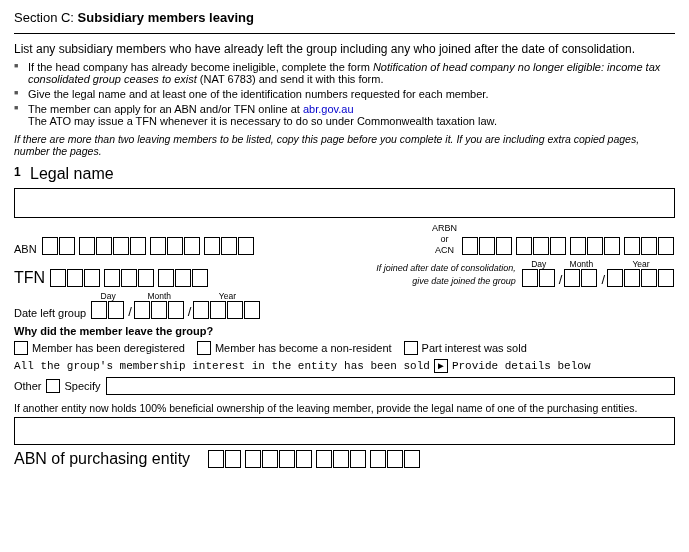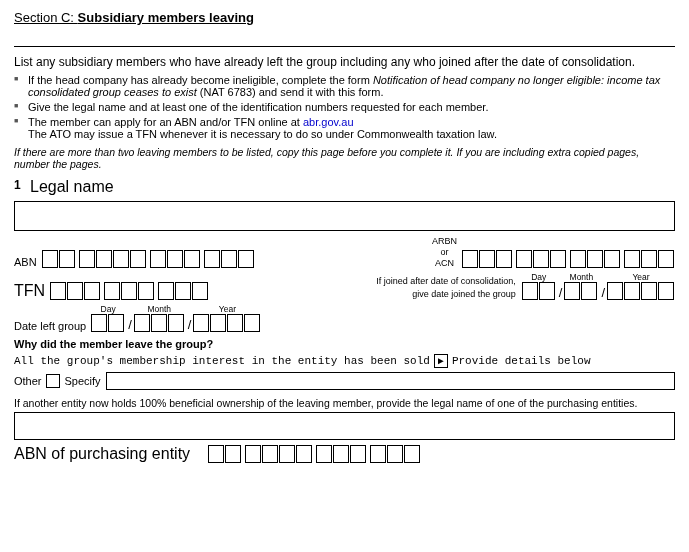--- a/index.html
+++ b/index.html
@@ -9,22 +9,21 @@
       background: #fff;
       color: #000;
       width: 689px;
       min-height: 552px;
       padding: 10px 14px;
     }
     .section-header {
       font-size: 13px;
       margin-bottom: 8px;
       border-bottom: 1px solid #000;
-      padding-bottom: 21px;
-      text-decoration: underline;
+      padding-bottom: 8px;
     }
     .section-header span {
       font-weight: normal;
     }
     .section-header strong {
       font-weight: bold;
     }
     .bullet-list {
       margin: 4px 0 6px 0;
       padding: 0;
@@ -262,21 +261,21 @@
       <div class="cell"></div>
     </div>
     <div class="abn-group" style="margin-right:0;">
       <div class="cell"></div>
       <div class="cell"></div>
       <div class="cell"></div>
     </div>
 
     <div style="margin-left:auto; display:flex; align-items:flex-end;">
       <div style="font-size:9px; text-align:right; margin-right:6px; line-height:1.4;">
-        <span style="white-space:pre-line;">If joined after date of consolidation,
+        <span style="white-space:pre-line;font-style:italic;">If joined after date of consolidation,
 give date joined the group</span>
       </div>
 
       <div style="display:flex;flex-direction:column;align-items:center;margin-right:1px;">
         <span class="col-label">Day</span>
         <div style="display:flex;">
           <div class="cell"></div>
           <div class="cell"></div>
         </div>
       </div>
@@ -331,20 +330,34 @@
         <div class="cell"></div>
         <div class="cell"></div>
         <div class="cell"></div>
         <div class="cell"></div>
       </div>
     </div>
   </div>
 
   <div class="section-subheading">Why did the member leave the group?</div>
 
+  <div class="checkbox-row">
+    <div class="checkbox-item">
+      <div class="checkbox"></div>
+      <span>Member has been deregistered</span>
+    </div>
+    <div class="checkbox-item">
+      <div class="checkbox"></div>
+      <span>Member has become a non-resident</span>
+    </div>
+    <div class="checkbox-item">
+      <div class="checkbox"></div>
+      <span>Part interest was sold</span>
+    </div>
+  </div>
 
   <div style="display:flex; align-items:center; margin-bottom:4px;font-family:Liberation Mono, monospace;">
     <span style="margin-right:4px;">All the group's membership interest in the entity has been sold</span>
     <div class="provide-arrow">►</div>
     <span>Provide details below</span>
   </div>
 
   <div class="other-row">
     <span style="margin-right:4px;">Other</span>
     <div class="checkbox" style="margin-right:5px;"></div>

